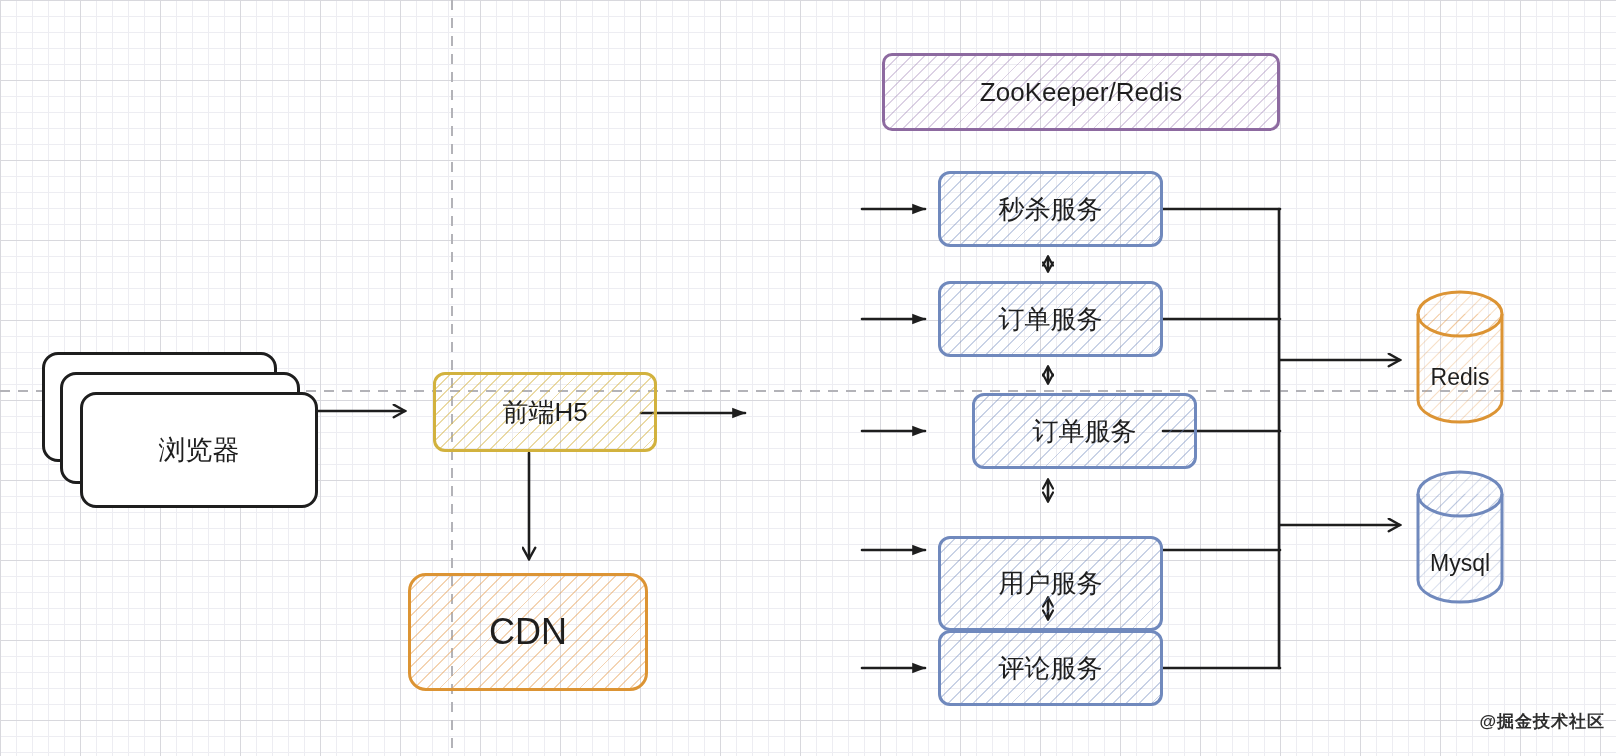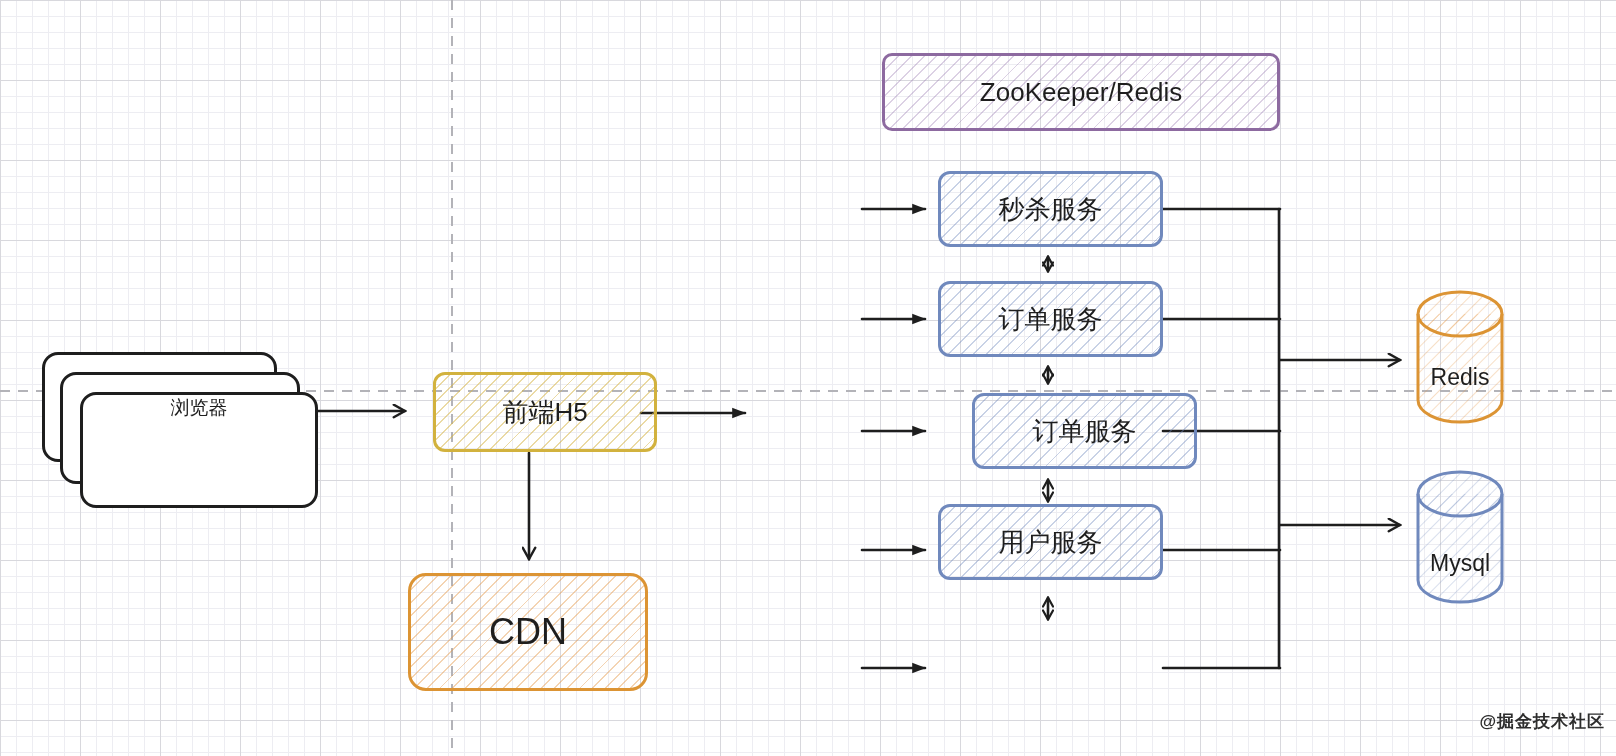--- a/index.html
+++ b/index.html
@@ -87,21 +87,21 @@
 
       <path d="M1048 257 V271" marker-start="url(#m-open-sm)" marker-end="url(#m-open-sm)"></path>
       <path d="M1048 367 V383" marker-start="url(#m-open-sm)" marker-end="url(#m-open-sm)"></path>
       <path d="M1048 480 V501" marker-start="url(#m-open-sm)" marker-end="url(#m-open-sm)"></path>
       <path d="M1048 598 V619" marker-start="url(#m-open-sm)" marker-end="url(#m-open-sm)"></path>
     </g>
   </svg>
 
   <div class="white-box" style="left:42px;top:352px;width:235px;height:110px"></div>
   <div class="white-box" style="left:60px;top:372px;width:240px;height:112px"></div>
-  <div class="white-box" style="left:80px;top:392px;width:238px;height:116px;display:flex;justify-content:center;font-size:19px">
+  <div class="white-box" style="left:80px;top:392px;width:238px;height:116px;display:flex;align-items:center;justify-content:center;font-size:27px">
     <span>浏览器</span>
   </div>
 
   <div class="node b-yellow hatch-yellow" style="left:417px;top:372px;width:224px;height:80px">
     <span>前端H5</span>
   </div>
 
   <div class="node b-orange hatch-orange" style="left:408px;top:573px;width:240px;height:118px;border-radius:18px;font-size:36px">
     <span>CDN</span>
   </div>
@@ -113,22 +113,25 @@
 
   <div class="node b-blue hatch-blue" style="left:938px;top:171px;width:225px;height:76px">
     <span>秒杀服务</span>
   </div>
   <div class="node b-blue hatch-blue" style="left:938px;top:281px;width:225px;height:76px">
     <span>订单服务</span>
   </div>
   <div class="node b-blue hatch-blue" style="left:972px;top:393px;width:225px;height:76px">
     <span>订单服务</span>
   </div>
-  <div class="node b-blue hatch-blue" style="left:938px;top:504px;width:225px;height:76px">
+  <div class="node b-blue hatch-blue" style="left:938px;top:536px;width:225px;height:95px">
     <span>用户服务</span>
+  </div>
+  <div class="node b-blue hatch-blue" style="left:938px;top:630px;width:225px;height:76px">
+    <span>评论服务</span>
   </div>
 
   <svg class="cyl" style="left:1414px;top:288px" width="92" height="140" viewBox="0 0 92 140">
     <defs>
       <pattern id="hatch-cyl-orange" width="9" height="9" patternUnits="userSpaceOnUse" patternTransform="rotate(45)">
         <line x1="0" y1="0" x2="0" y2="9" stroke="rgba(228,152,72,.45)" stroke-width="1.4"></line>
       </pattern>
     </defs>
     <path d="M4 26 L4 112 A42 22 0 0 0 88 112 L88 26" fill="url(#hatch-cyl-orange)" stroke="#dc9434" stroke-width="3"></path>
     <ellipse cx="46" cy="26" rx="42" ry="22" fill="url(#hatch-cyl-orange)" stroke="#dc9434" stroke-width="3"></ellipse>

